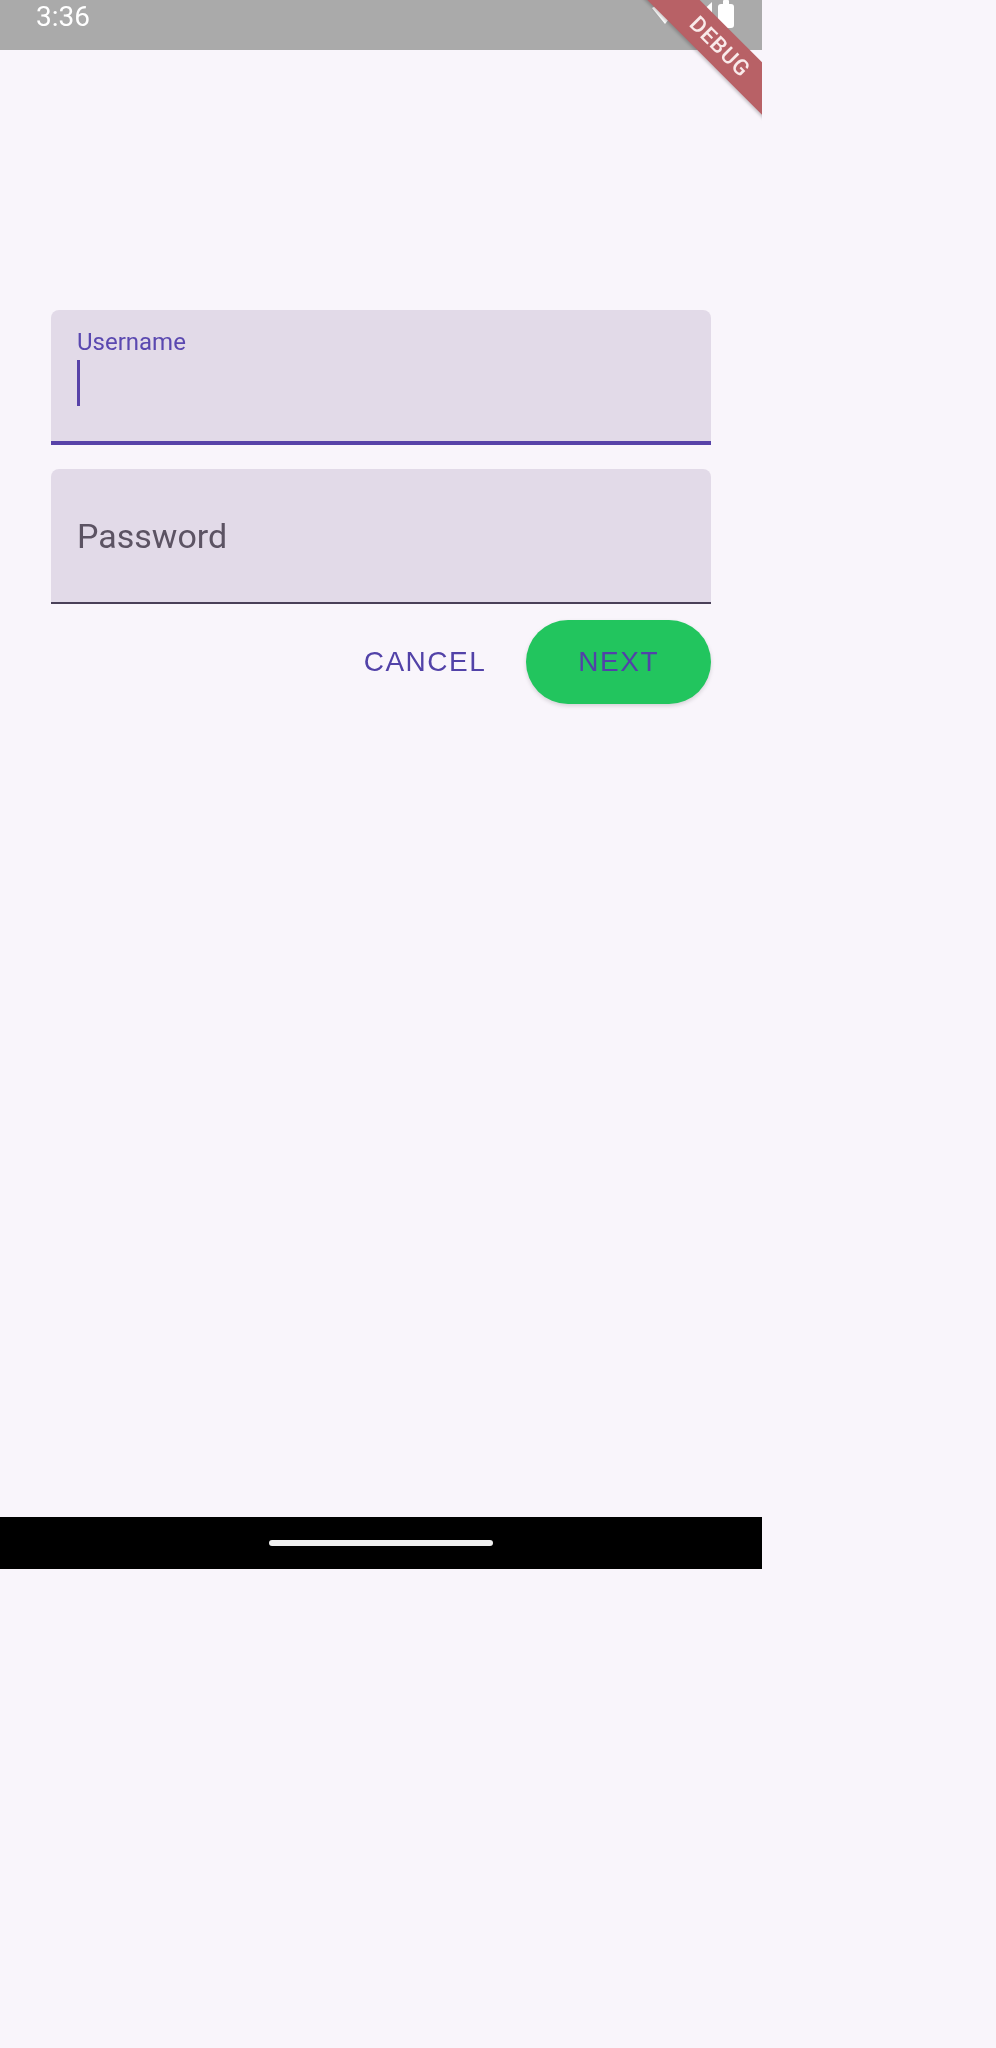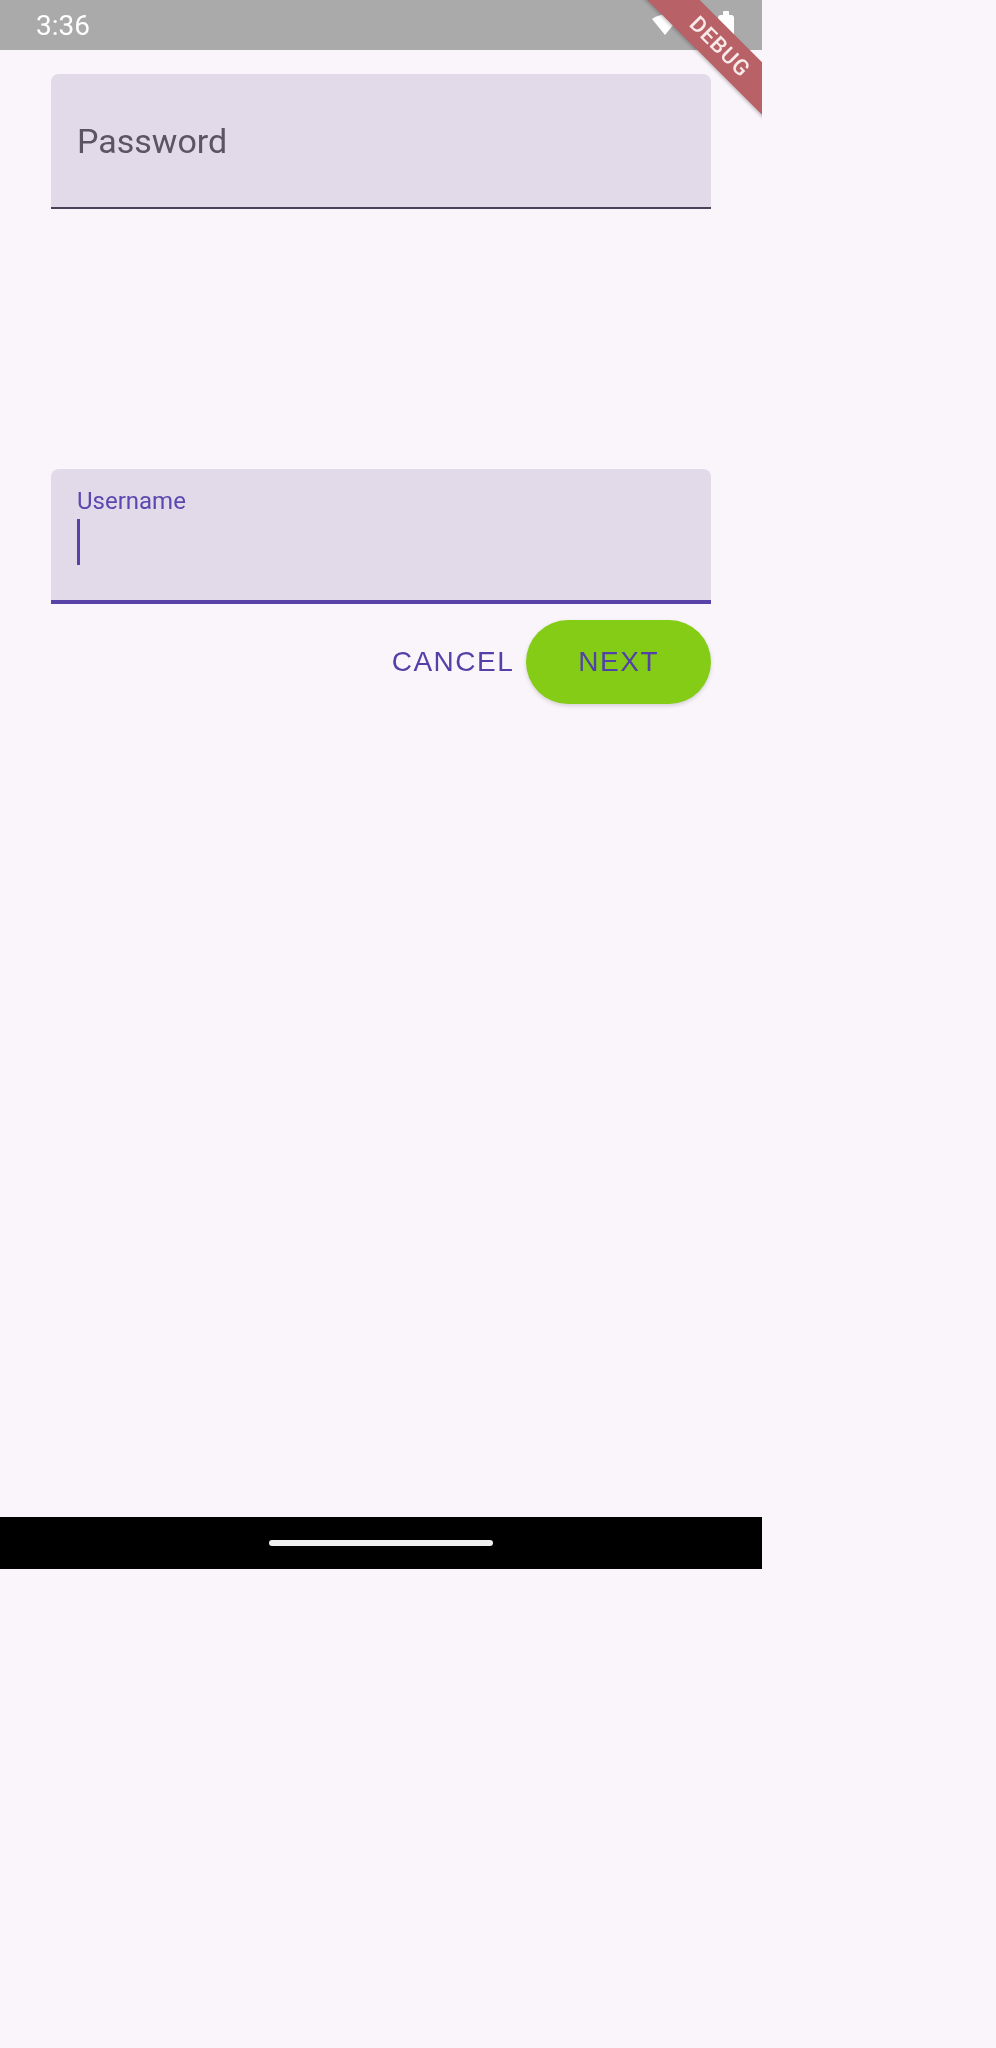--- a/index.html
+++ b/index.html
@@ -8,21 +8,21 @@
       height: 1569px;
       background: #f9f5fb;
       font-family: Roboto, -apple-system, sans-serif;
       position: relative;
       overflow: hidden;
     }
     .status-bar {
       height: 50px;
       background: #aaa;
       display: flex;
-      align-items: center;
+      align-items: flex-start;
       justify-content: space-between;
       padding: 0 28px 0 36px;
       color: #fff;
       font-size: 28px;
       font-weight: 400;
     }
     .status-icons { display: flex; align-items: center; gap: 6px; }
     .content {
       padding: 0 50px;
       display: flex;
@@ -88,37 +88,38 @@
       width: 3px;
       height: 46px;
       background: #5842a8;
       margin-top: 4px;
     }
     .button-row {
       width: 660px;
       display: flex;
       justify-content: flex-end;
       align-items: center;
+      gap: 28px;
       margin-top: 16px;
     }
     .btn {
       font-size: 28px;
       font-weight: 500;
       letter-spacing: 1.5px;
       cursor: pointer;
       border: none;
       background: none;
     }
     .btn-cancel {
       color: #5242a8;
       padding: 24px 12px;
     }
     .btn-next {
       color: #5242a8;
-      background: #84cc16;
+      background: #22c55e;
       border-radius: 44px;
       padding: 26px 52px;
       box-shadow: 0 2px 4px rgba(0,0,0,0.15);
     }
     .debug-banner {
       position: absolute;
       top: 28px;
       right: -58px;
       width: 200px;
       background: #b86166;
@@ -166,29 +167,29 @@
         <rect x="5" y="0" width="6" height="5" rx="1" fill="#fff"></rect>
       </svg>
   </div>
 </div>
 
 <div class="debug-banner">DEBUG</div>
 
 <div class="content">
 
 
-  <div class="field field-password">
-    <div class="placeholder-label">Password</div>
-    <input class="text-input" type="password" style="position: absolute; opacity: 0;" value="">
-  </div>
-
   <div class="field field-username">
     <div class="floating-label">Username</div>
     <div class="cursor"></div>
     <input class="text-input" type="text" style="position: absolute; opacity: 0;" value="">
+  </div>
+
+  <div class="field field-password">
+    <div class="placeholder-label">Password</div>
+    <input class="text-input" type="password" style="position: absolute; opacity: 0;" value="">
   </div>
 
   <div class="button-row">
     <button class="btn btn-cancel">CANCEL</button>
     <button class="btn btn-next">NEXT</button>
   </div>
 
 </div>
 
 <div class="nav-bar">

